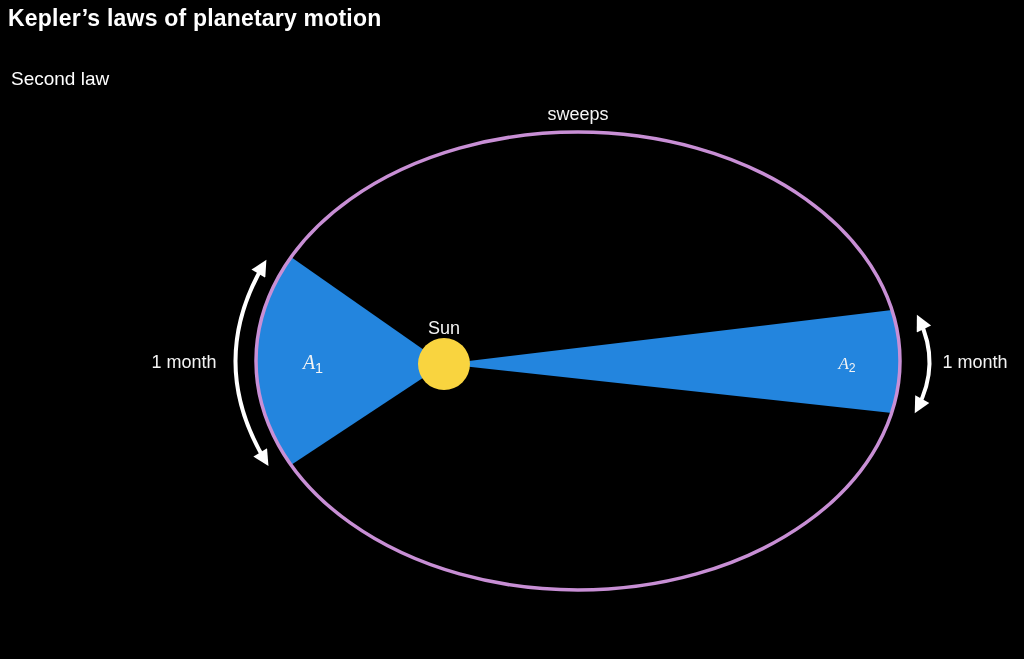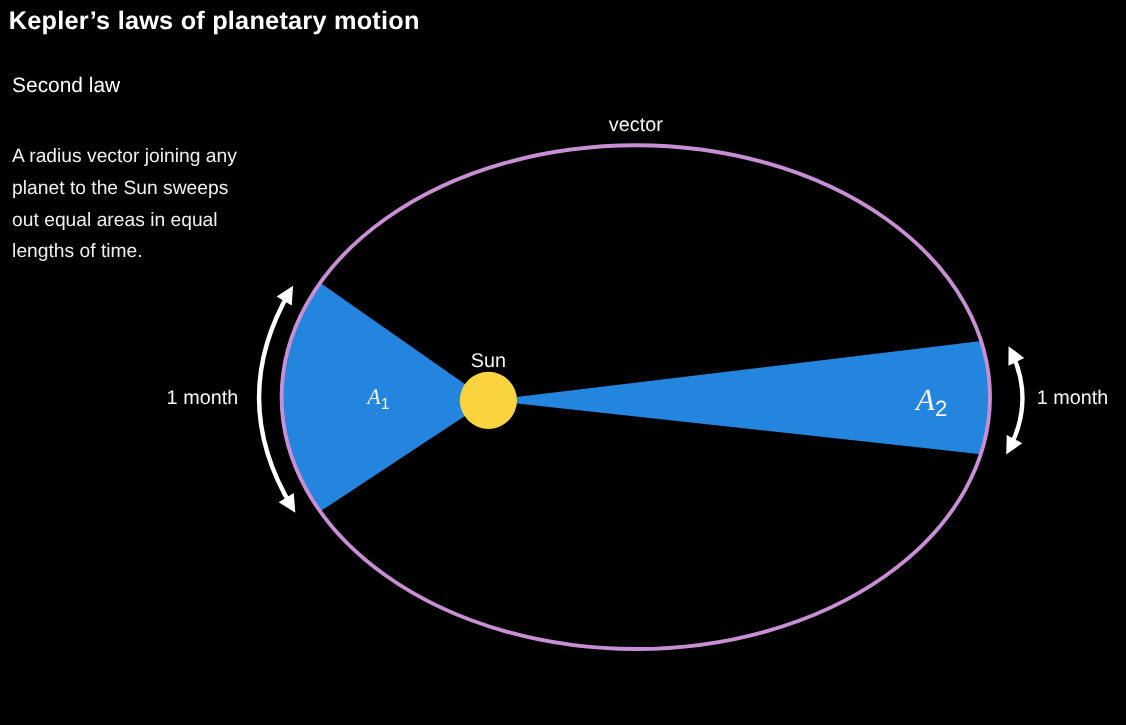--- a/index.html
+++ b/index.html
@@ -51,22 +51,22 @@
   }
   .lbl {
     position: absolute;
     transform: translate(-50%, -50%);
     white-space: nowrap;
     color: #f4f4f4;
     font-size: 18px;
   }
   .lbl-orbit   { left: 578px; top: 114px; }
   .lbl-sun     { left: 444px; top: 328px; }
-  .lbl-a1      { left: 313px; top: 362px; font-size: 20px; margin-left: 31px; }
-  .lbl-a2      { left: 847px; top: 364px; font-size: 28px; }
+  .lbl-a1      { left: 313px; top: 362px; font-size: 20px; }
+  .lbl-a2      { left: 847px; top: 364px; font-size: 17px; }
   .lbl-month-l { left: 184px; top: 362px; }
   .lbl-month-r { left: 975px; top: 362px; }
   .lbl-eq      { left: 578px; top: 675px; font-size: 20px; }
   .area-label i, .lbl-eq i {
     font-family: "Liberation Serif", "DejaVu Serif", serif;
     font-style: italic;
     font-weight: normal;
   }
   .area-label sub, .lbl-eq sub {
     font-size: 0.72em;
@@ -76,46 +76,40 @@
   .lbl-eq .eq-op { margin: 0 2px; }
 </style>
 </head>
 <body>
 
 <div class="page">
 
   <div class="page-title">Kepler’s laws of planetary motion</div>
   <div class="section-title">Second law</div>
 
-  <div class="description">
-    <div>A radius vector joining any</div>
-    <div>planet to the Sun sweeps</div>
-    <div>out equal areas in equal</div>
-    <div>lengths of time.</div>
-  </div>
 
   <svg class="diagram-svg" viewBox="0 0 1024 659">
     <defs>
       <marker id="arrowhead" viewBox="0 0 10 10" refX="7" refY="5" markerWidth="5" markerHeight="4" orient="auto-start-reverse">
         <path d="M 0 0 L 10 5 L 0 10 z" fill="#ffffff"></path>
       </marker>
     </defs>
 
     <path d="M 444 364 L 291 257 A 322 229 0 0 0 291 465 Z" fill="#2385de"></path>
     <path d="M 444 364 L 892 310 A 322 229 0 0 1 892 413 Z" fill="#2385de"></path>
 
     <ellipse cx="578" cy="361" rx="322" ry="229" fill="none" stroke-width="3.5" stroke="#c88fd5"></ellipse>
 
     <circle cx="444" cy="364" r="26" fill="#f9d43f"></circle>
 
     <path d="M 264 264 Q 206 363 266 462" fill="none" stroke-width="4" marker-start="url(#arrowhead)" marker-end="url(#arrowhead)" stroke="#ffffff"></path>
     <path d="M 919 319 Q 941 364 917 409" fill="none" stroke-width="4" marker-start="url(#arrowhead)" marker-end="url(#arrowhead)" stroke="#ffffff"></path>
   </svg>
 
-  <div class="lbl lbl-orbit">vector</div>
+  <div class="lbl lbl-orbit">sweeps</div>
   <div class="lbl lbl-sun">Sun</div>
 
   <div class="lbl lbl-a1 area-label"><i>A</i><sub>1</sub></div>
 
   <div class="lbl lbl-a2 area-label"><i>A</i><sub>2</sub></div>
 
   <div class="lbl lbl-month-l">1 month</div>
   <div class="lbl lbl-month-r">1 month</div>
 
   <div class="lbl lbl-eq"><i>A</i><sub>1</sub><span class="eq-op">=</span><i>A</i><sub>2</sub></div>

